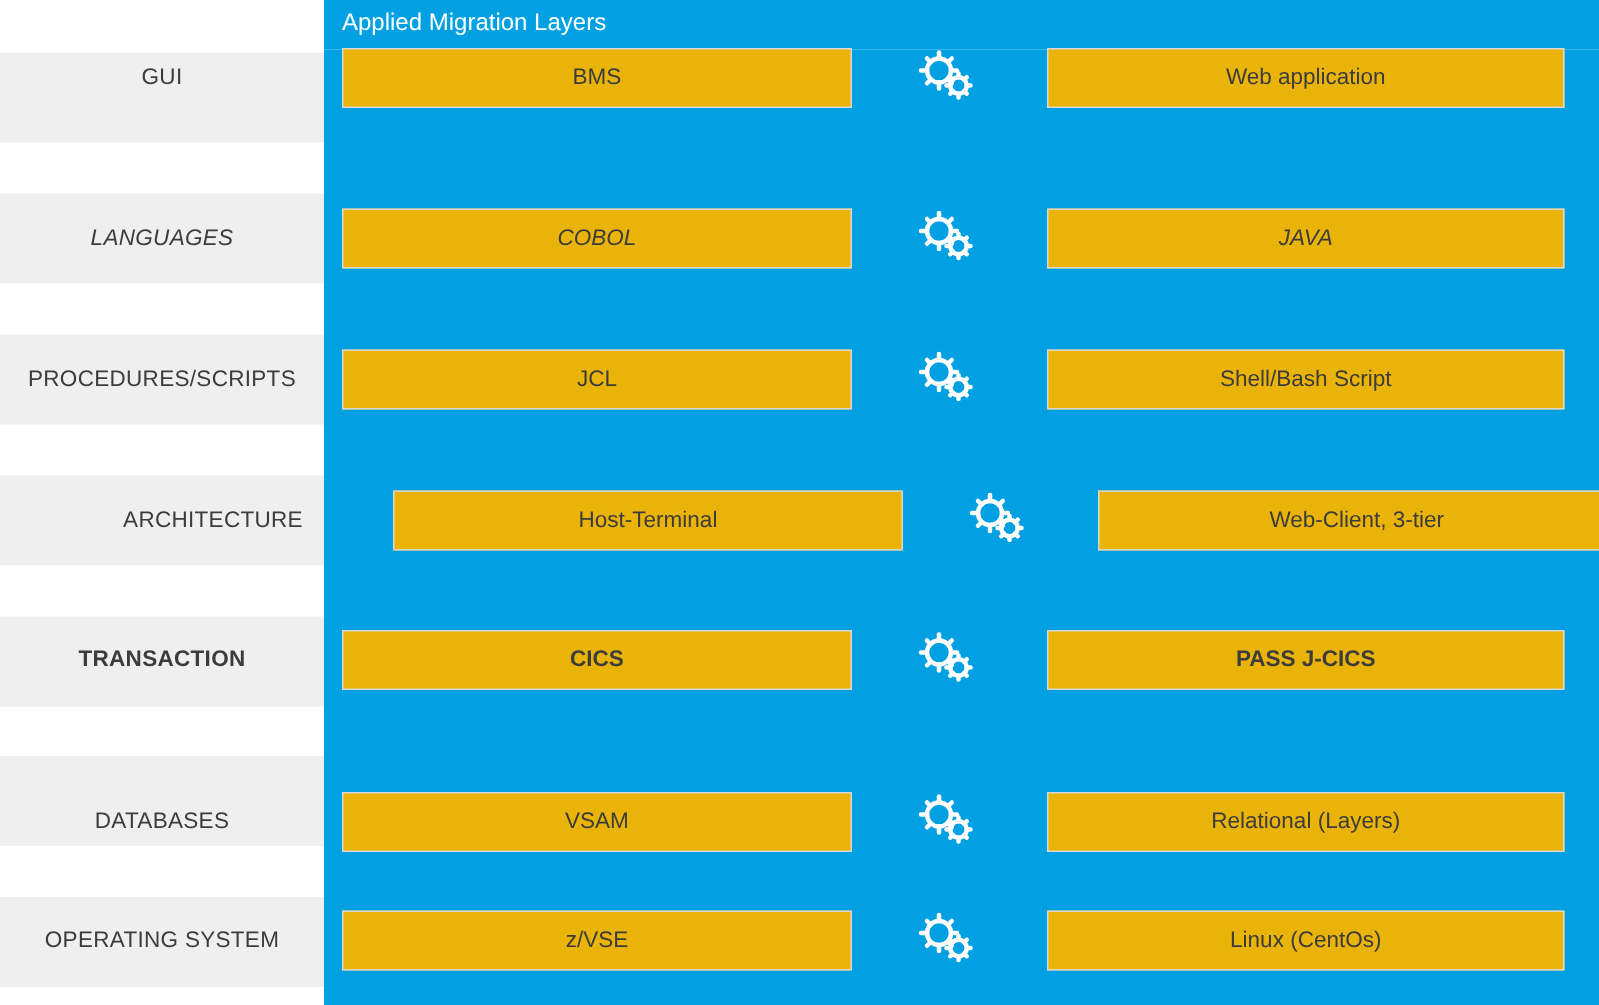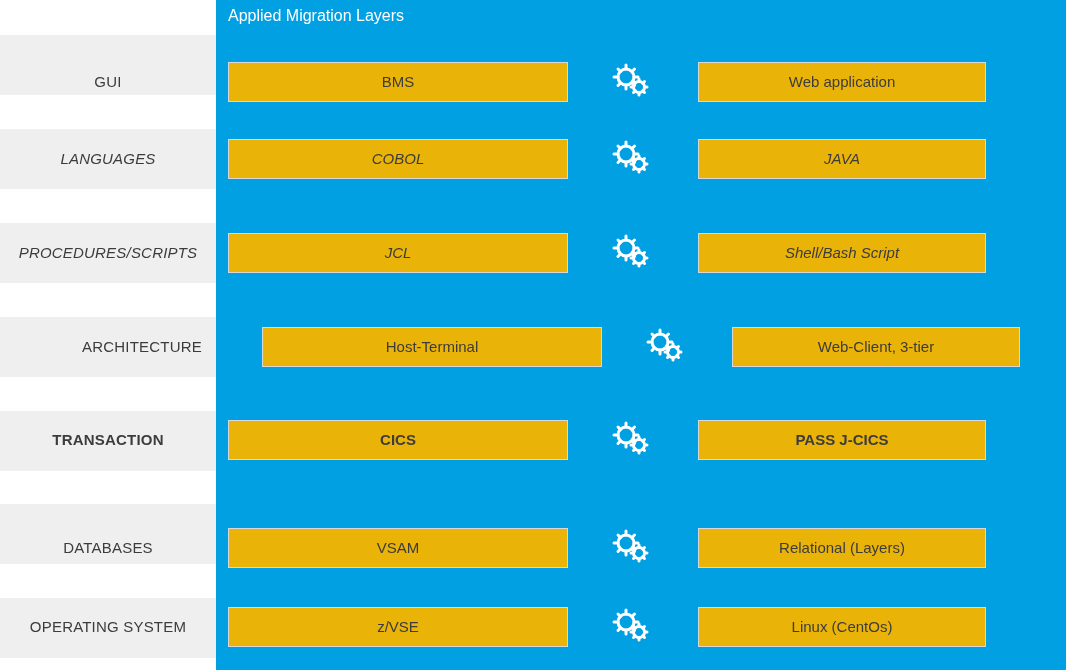--- a/index.html
+++ b/index.html
@@ -80,21 +80,21 @@
     color: #3c3c3c;
   }
 
   .box-source {
     left: 228px;
     width: 340px;
   }
 
   .box-target {
     left: 698px;
-    width: 288px;
+    width: 345px;
   }
 
   .arrow {
     position: absolute;
     left: 584px;
     top: 2px;
     width: 100px;
     height: 44px;
   }
   .arrow svg { display: block; }
@@ -103,21 +103,21 @@
 <body>
 
 <div id="diagram">
 
   <div class="blue-panel" style="top:0; height:33px;"></div>
   <div class="header-title">Applied Migration Layers</div>
 
   <div class="blue-panel" style="top:33px; height:637px;"></div>
 
   <div class="label-col" style="top:35px; height:60px;"></div>
-  <div class="row" style="top:58px;">
+  <div class="row" style="top:28px;">
     <div class="row-label">GUI</div>
     <div class="box box-source">BMS</div>
     <div class="arrow">
       <svg width="100" height="44" viewBox="0 0 100 44">
         <polygon points="0,4 72,4 100,22 72,40 0,40" fill="#00a0e3"></polygon>
         <g fill="none" stroke="#ffffff" stroke-width="3">
           <circle cx="42" cy="17" r="8"></circle>
           <circle cx="55" cy="27" r="5.5"></circle>
         </g>
         <g stroke="#ffffff" stroke-width="3" stroke-linecap="round">
@@ -171,21 +171,21 @@
           <line x1="58.7" y1="30.7" x2="60.5" y2="32.5"></line>
           <line x1="58.7" y1="23.3" x2="60.5" y2="21.5"></line>
           <line x1="49.5" y1="32.5" x2="51.3" y2="30.7"></line>
         </g>
       </svg>
     </div>
     <div class="box box-target">JAVA</div>
   </div>
 
   <div class="label-col" style="top:223px; height:60px;"></div>
-  <div class="row" style="top:229px;font-style:italic;">
+  <div class="row" style="top:229px;">
     <div class="row-label">PROCEDURES/SCRIPTS</div>
     <div class="box box-source">JCL</div>
     <div class="arrow">
       <svg width="100" height="44" viewBox="0 0 100 44">
         <polygon points="0,4 72,4 100,22 72,40 0,40" fill="#00a0e3"></polygon>
         <g fill="none" stroke="#ffffff" stroke-width="3">
           <circle cx="42" cy="17" r="8"></circle>
           <circle cx="55" cy="27" r="5.5"></circle>
         </g>
         <g stroke="#ffffff" stroke-width="3" stroke-linecap="round">

